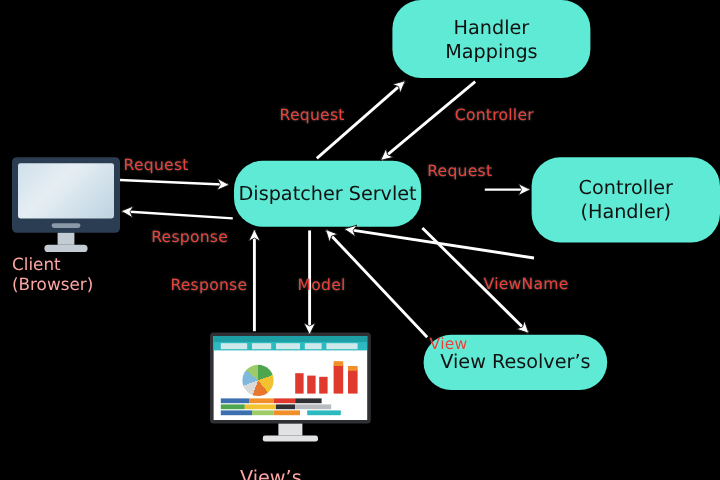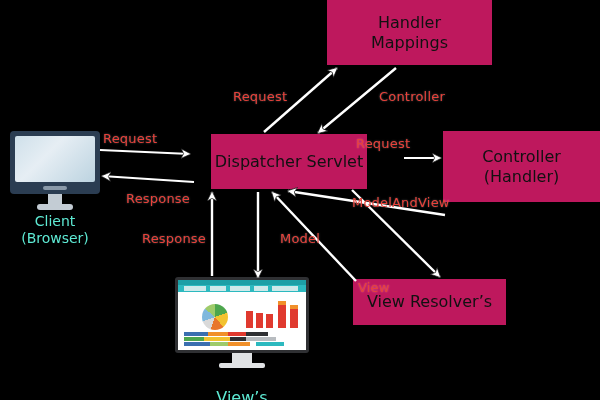--- a/index.html
+++ b/index.html
@@ -10,46 +10,47 @@
   #canvas {
     position: relative;
     width: 600px;
     height: 400px;
     background: #000000;
     overflow: hidden;
     font-family: "DejaVu Sans", "Liberation Sans", sans-serif;
   }
   .box {
     position: absolute;
-    background: #be185d;
+    background: #5eead4;
     color: #111111;
     display: flex;
     align-items: center;
     justify-content: center;
     text-align: center;
     font-size: 16px;
     line-height: 1.25;
     font-family: "DejaVu Sans", "Liberation Sans", sans-serif;
     white-space: pre-line;
     box-sizing: border-box;
+    border-radius: 24px;
   }
   .edge-label {
     position: absolute;
     color: #e8413a;
     font-size: 13px;
     font-family: "DejaVu Sans", "Liberation Sans", sans-serif;
     white-space: nowrap;
     text-shadow: 0 0 2px rgba(255,255,255,0.35);
     letter-spacing: 0.2px;
   }
   .node-label {
     position: absolute;
-    color: #5eead4;
+    color: #fca5a5;
     font-size: 14px;
-    text-align: center;
+    text-align: left;
     font-family: "DejaVu Sans", "Liberation Sans", sans-serif;
     white-space: pre-line;
     line-height: 1.2;
   }
   svg.arrows {
     position: absolute;
     left: 0;
     top: 0;
     width: 600px;
     height: 400px;
@@ -171,21 +172,21 @@
   }
 </style>
 </head>
 <body>
 
 <div id="canvas">
 
   <div class="box" style="left:327px; top:0px; width:165px; height:65px;">Handler
 Mappings</div>
 
-  <div class="box" style="left:195px; top:134px; width:156px; height:55px;margin-left:16px;">Dispatcher Servlet</div>
+  <div class="box" style="left:195px; top:134px; width:156px; height:55px;">Dispatcher Servlet</div>
 
   <div class="box" style="left:443px; top:131px; width:157px; height:71px;">Controller
 (Handler)</div>
 
   <div class="box" style="left:353px; top:279px; width:153px; height:46px;">View Resolver’s</div>
 
   <div class="monitor-client">
     <div class="mc-bezel"></div>
     <div class="mc-screen"></div>
     <div class="mc-strip"></div>
@@ -267,22 +268,22 @@
   <div class="edge-label" style="left:103px; top:131px;">Request</div>
 
   <div class="edge-label" style="left:126px; top:191px;">Response</div>
 
   <div class="edge-label" style="left:233px; top:89px;">Request</div>
 
   <div class="edge-label" style="left:379px; top:89px;">Controller</div>
 
   <div class="edge-label" style="left:356px; top:136px;">Request</div>
 
-  <div class="edge-label" style="left:352px; top:195px;">ModelAndView</div>
-
+
+  <div class="edge-label" style="left:403px; top:230px;">ViewName</div>
 
   <div class="edge-label" style="left:358px; top:257px;margin-top:23px;">View</div>
 
   <div class="edge-label" style="left:142px; top:231px;">Response</div>
 
-  <div class="edge-label" style="left:248px; top:231px;margin-left:32px;">Model</div>
+  <div class="edge-label" style="left:248px; top:231px;">Model</div>
 
 </div>
 
 </body></html>

